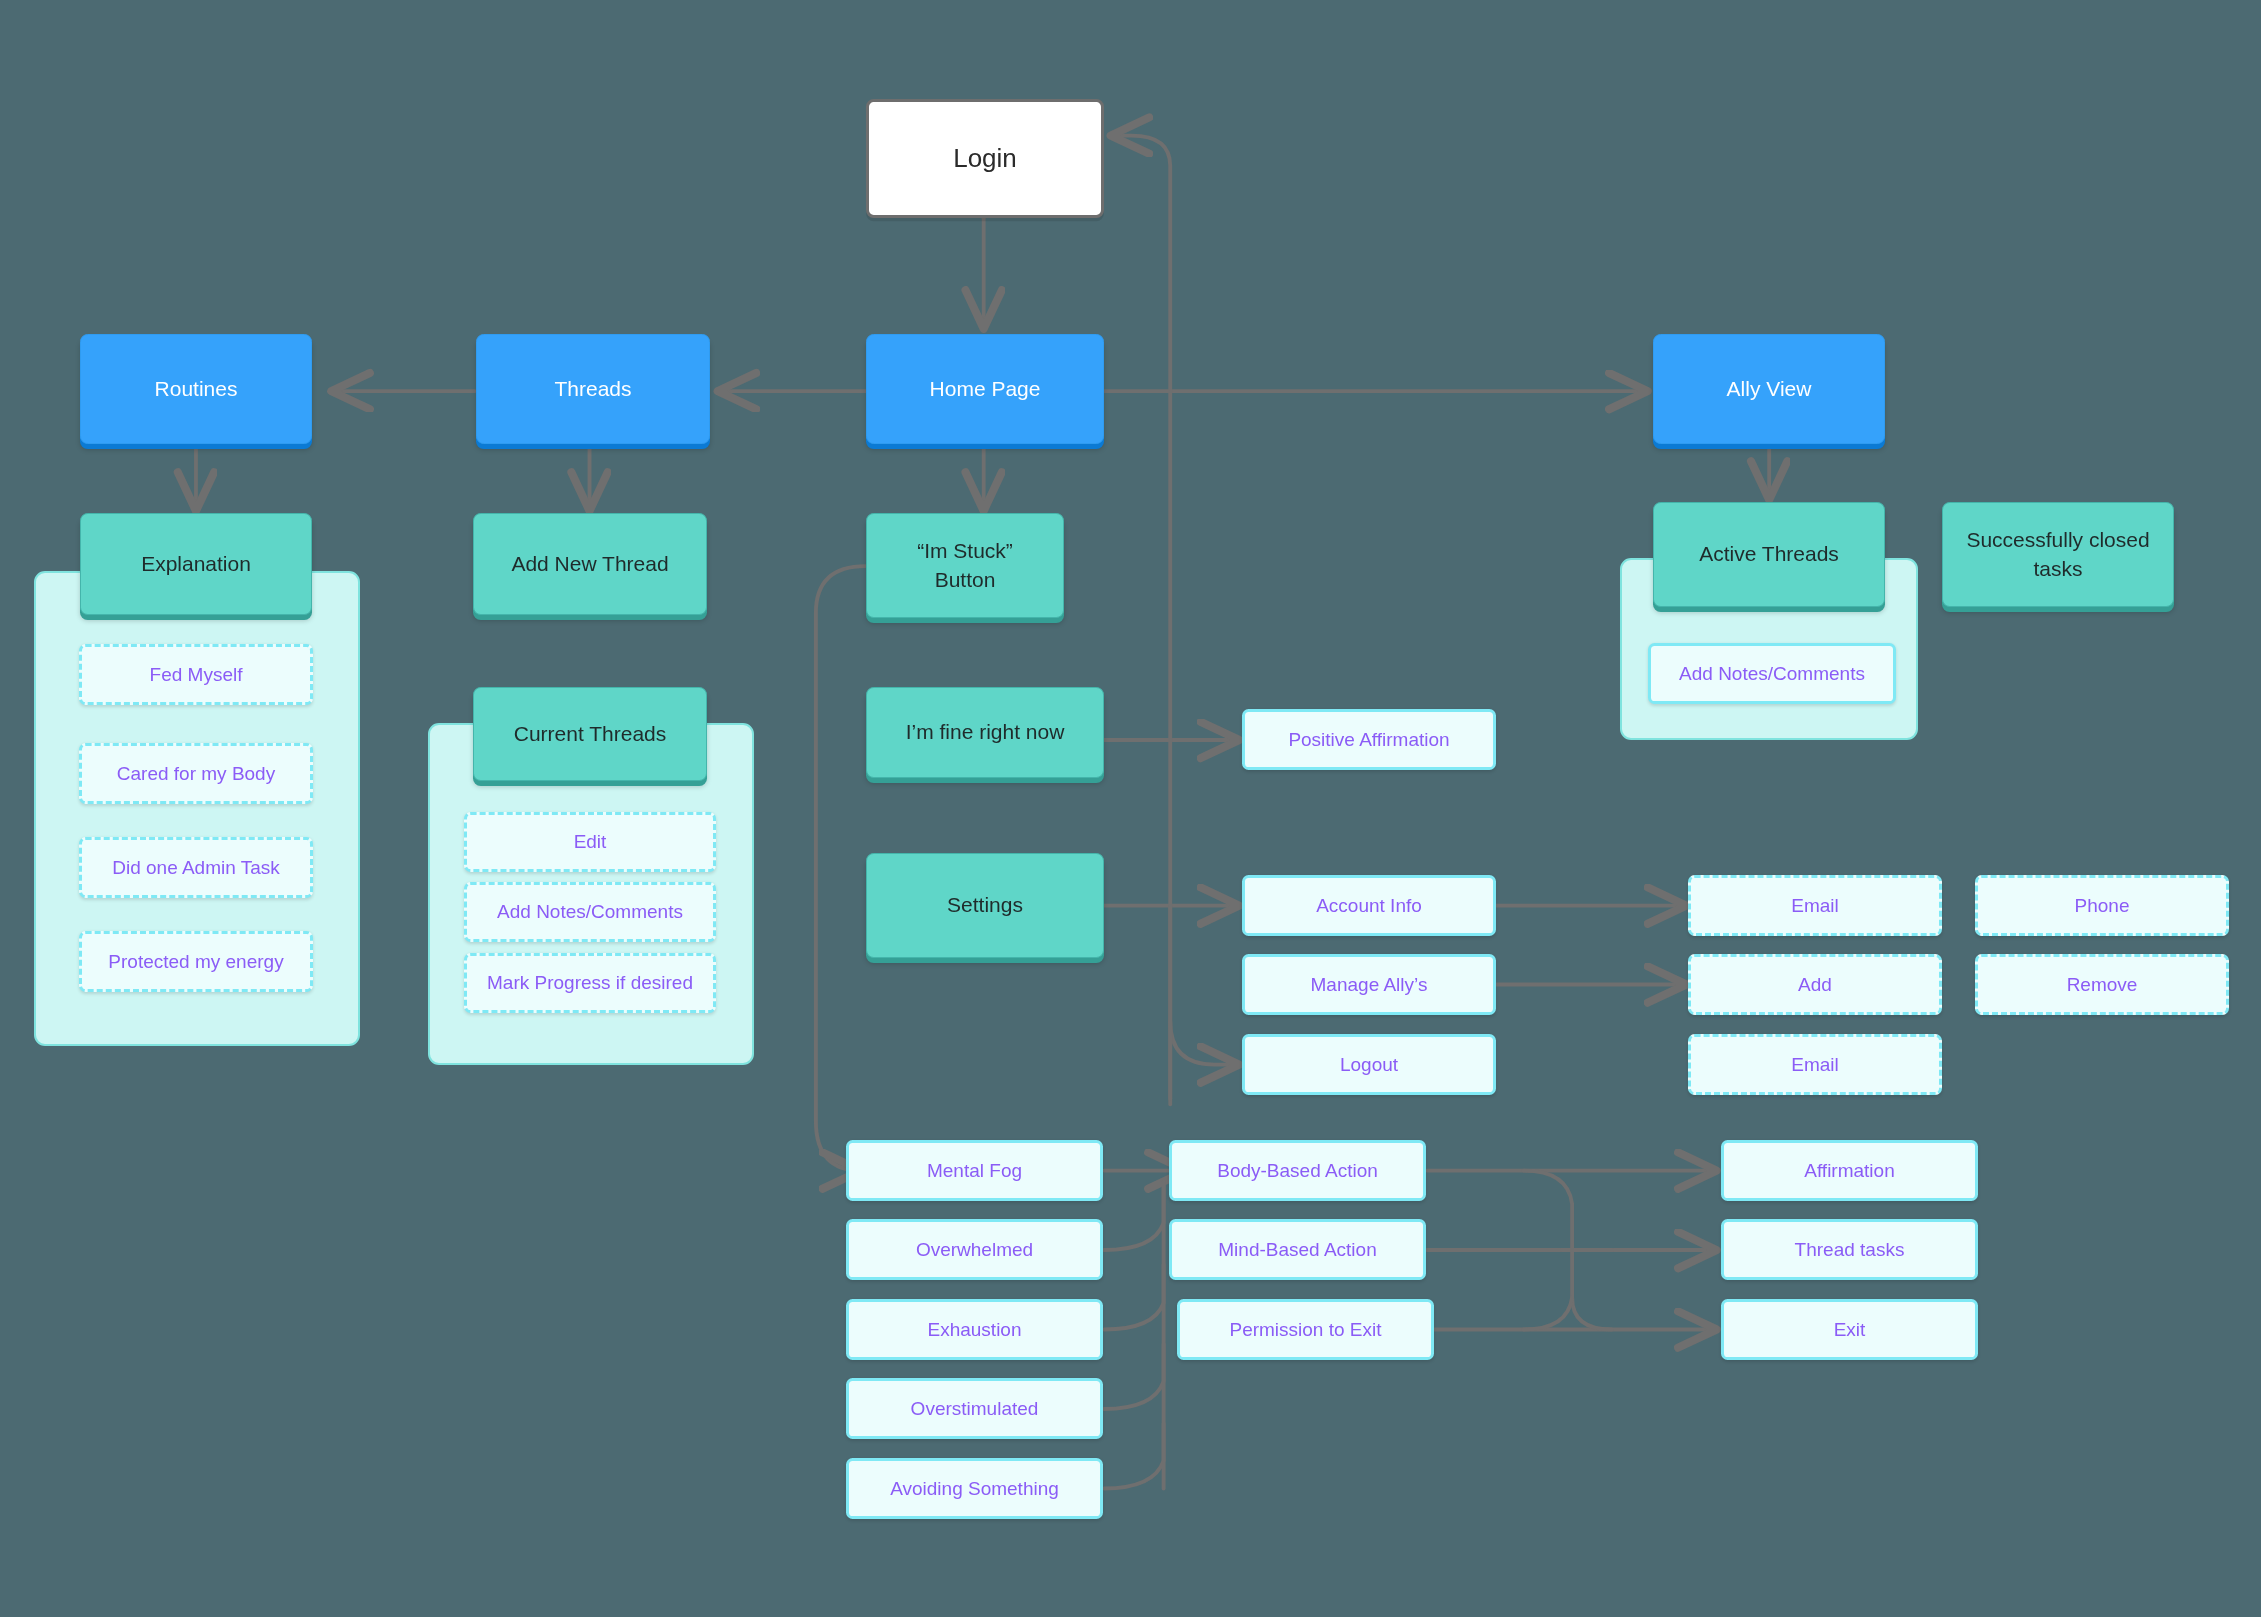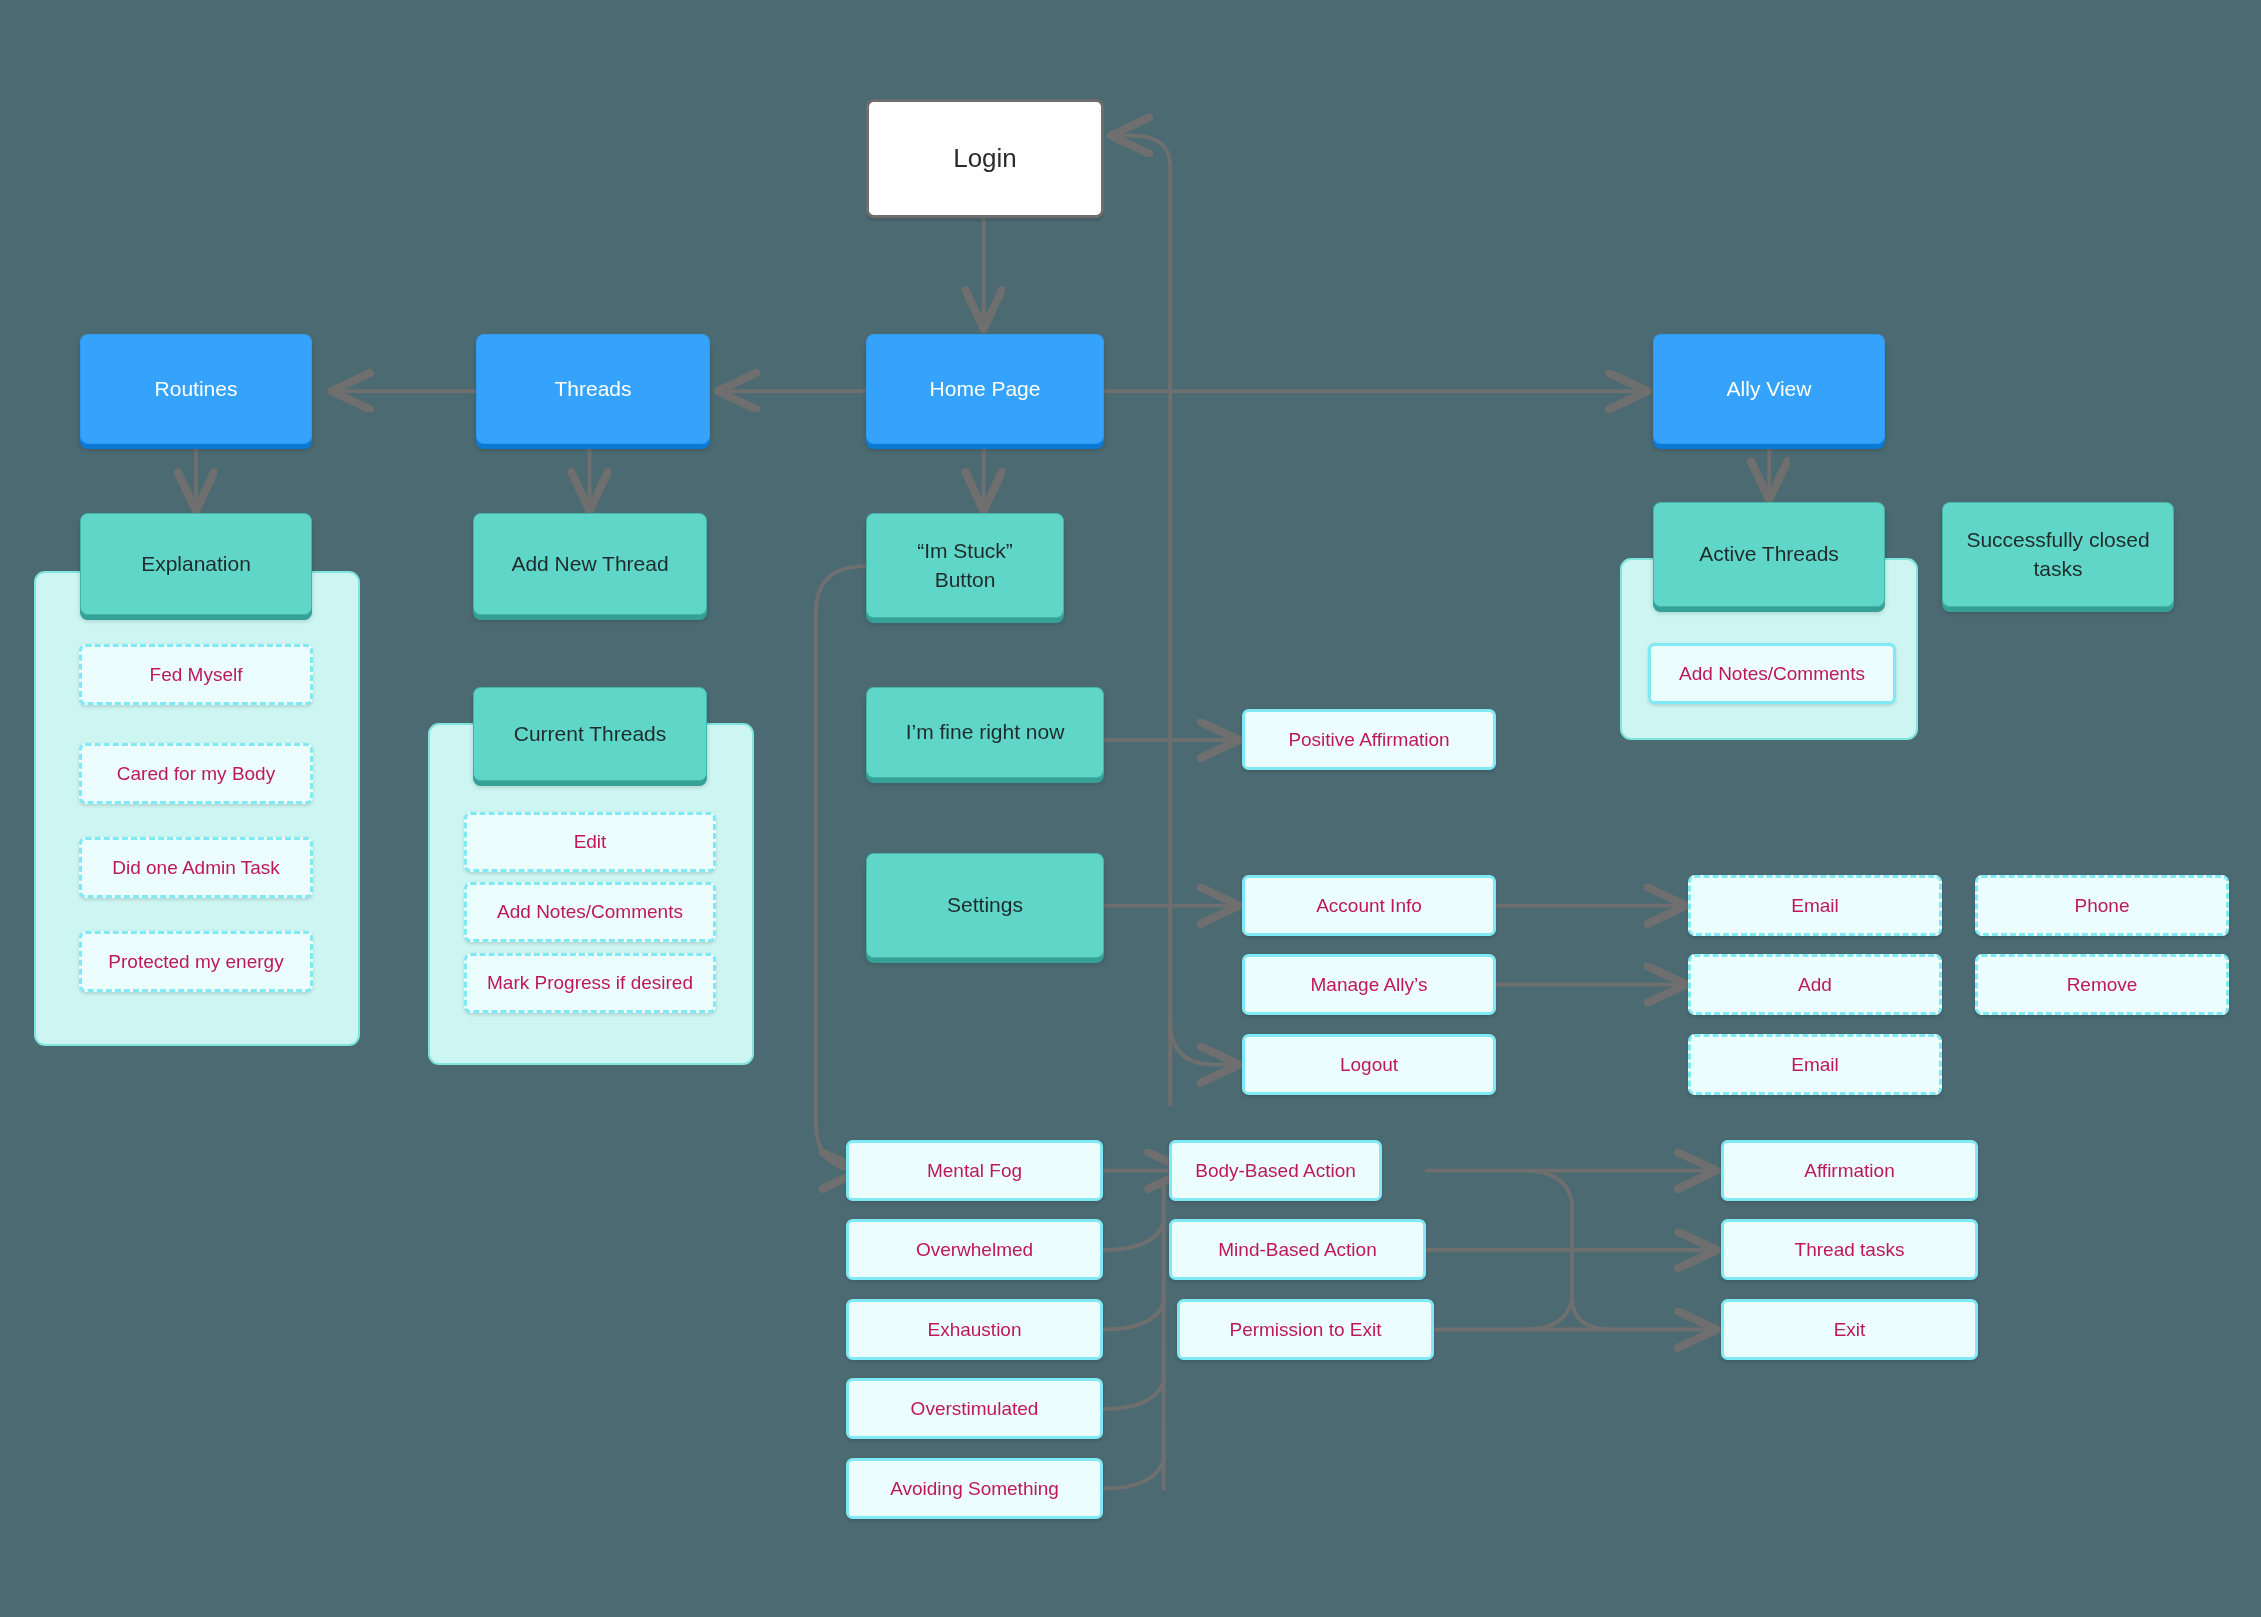--- a/index.html
+++ b/index.html
@@ -21,21 +21,21 @@
 
   
   .n-teal{background:#5fd6c8;border:1.7px solid #44b5ab;color:#1f2b2b;font-size:21px;
           box-shadow:0 5px 0 #35a096, 0 6px 5.5px rgba(0,0,0,.18);}
 
   
   .panel{position:absolute;box-sizing:border-box;background:#cdf6f3;
          border:2.8px solid #7fe3de;border-radius:11px;}
 
   
-  .n-item{background:#ecfdfd;border:3.3px solid #7fe9f5;color:#be185d;font-size:19px;
+  .n-item{background:#ecfdfd;border:3.3px solid #7fe9f5;color:#8b5cf6;font-size:19px;
           border-radius:6.6px;box-shadow:0 1.7px 3.3px rgba(0,0,0,.13);}
   .n-item.dashed{border-style:dashed;}
   .n-item.solid{border-style:solid;}
 </style>
 </head>
 <body>
 
 <div id="canvas">
 
   <svg id="edges" viewBox="0 0 4096 2930">
@@ -216,21 +216,21 @@
   <div class="node n-item solid" style="left:846px;top:1299px;width:257px;height:61px;">
     <span class="lbl">Exhaustion</span>
   </div>
   <div class="node n-item solid" style="left:846px;top:1378px;width:257px;height:61px;">
     <span class="lbl">Overstimulated</span>
   </div>
   <div class="node n-item solid" style="left:846px;top:1458px;width:257px;height:61px;">
     <span class="lbl">Avoiding Something</span>
   </div>
 
-  <div class="node n-item solid" style="left:1169px;top:1140px;width:213px;height:61px;">
+  <div class="node n-item solid" style="left:1169px;top:1140px;width:257px;height:61px;">
     <span class="lbl">Body-Based Action</span>
   </div>
   <div class="node n-item solid" style="left:1169px;top:1219px;width:257px;height:61px;">
     <span class="lbl">Mind-Based Action</span>
   </div>
   <div class="node n-item solid" style="left:1169px;top:1299px;width:257px;height:61px;margin-left:8px;">
     <span class="lbl">Permission to Exit</span>
   </div>
 
   <div class="node n-item solid" style="left:1721px;top:1140px;width:257px;height:61px;">

